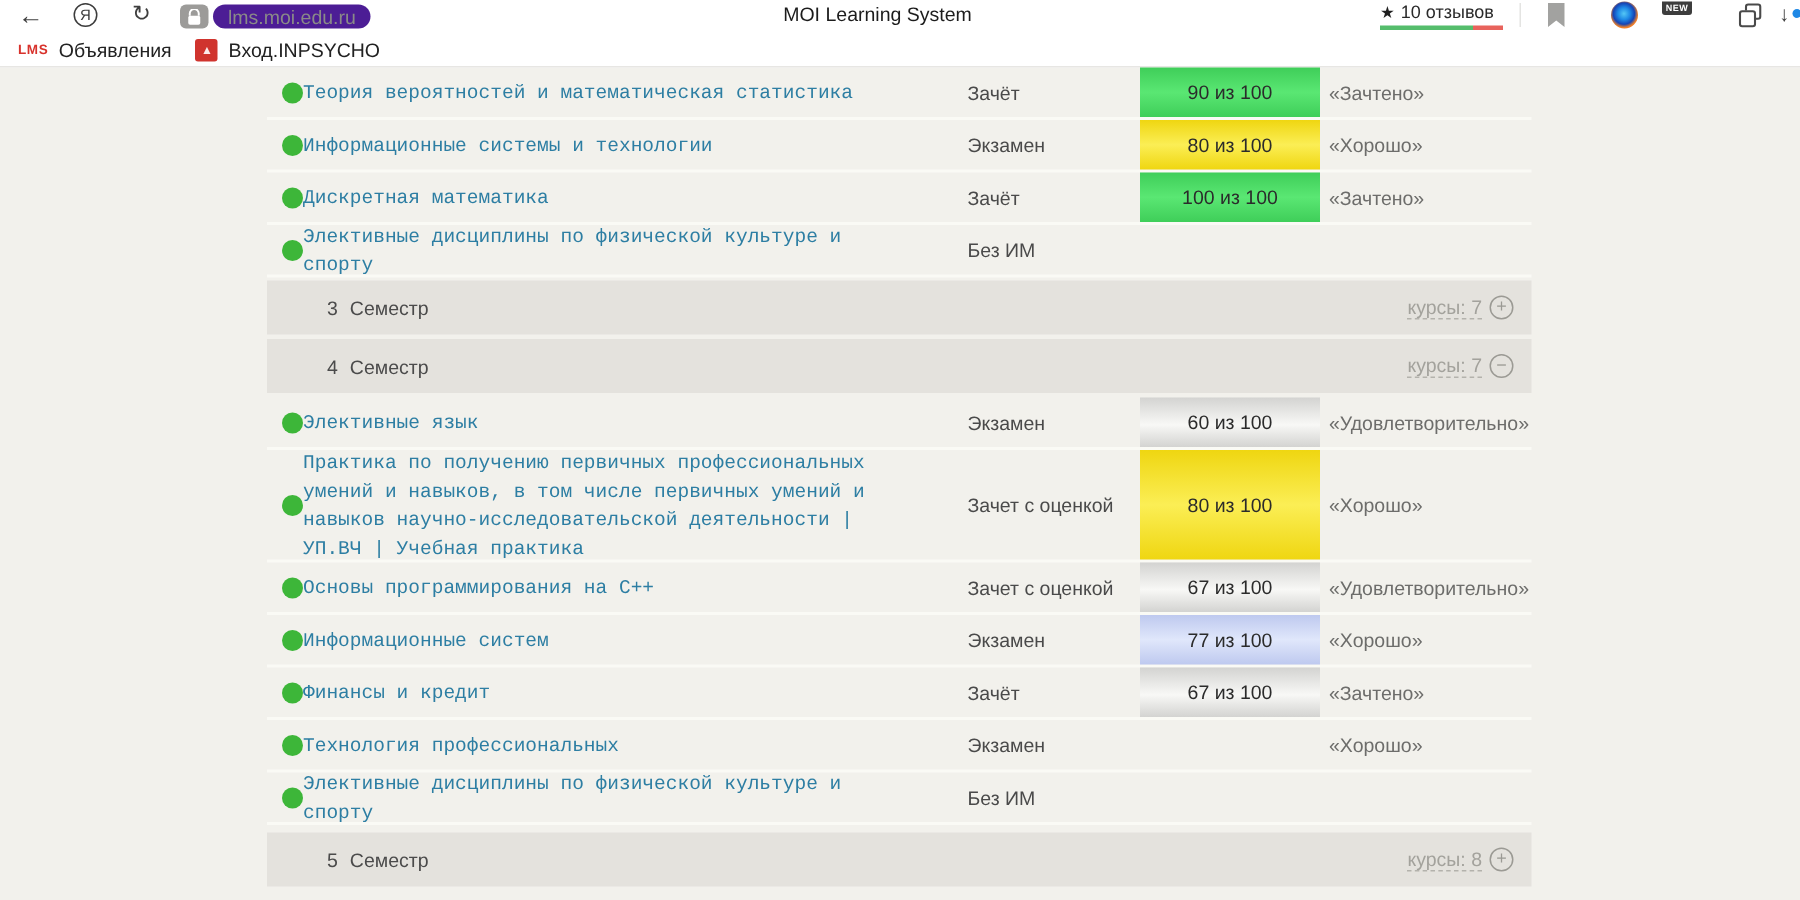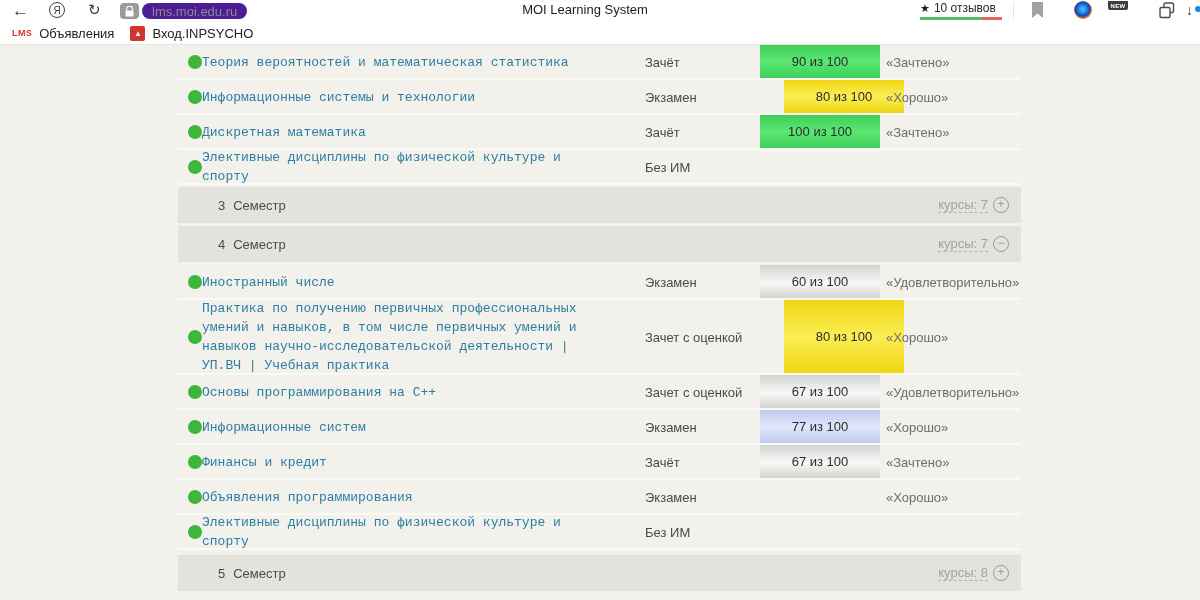--- a/index.html
+++ b/index.html
@@ -66,21 +66,21 @@
   .dot { position:absolute; left:10px; top:50%; margin-top:-7px; width:14px; height:14px;
     border-radius:50%; }
   .cname { position:absolute; left:24px; top:50%; transform:translateY(-50%); width:405px;
     font-size:13px; line-height:19px; text-decoration:none; cursor:pointer;font-family:Liberation Mono, monospace; }
   .exam { position:absolute; left:467px; top:50%; transform:translateY(-50%);
     font-size:13px; color:#4a4a4a; }
   .badge { position:absolute; left:582px; top:0; bottom:0; width:120px;
     display:flex; align-items:center; justify-content:center;
     font-size:13px; color:#2b2b2b; }
   .badge-green  { background:linear-gradient(180deg,#3fce59 0%,#5ae773 50%,#3fce59 100%); }
-  .badge-yellow { background:linear-gradient(180deg,#efd611 0%,#fbee55 50%,#efd611 100%);margin-left:24px; }
+  .badge-yellow { background:linear-gradient(180deg,#efd611 0%,#fbee55 50%,#efd611 100%); }
   .badge-silver { background:linear-gradient(180deg,#d3d3d1 0%,#f8f8f6 55%,#d3d3d1 100%); }
   .badge-blue   { background:linear-gradient(180deg,#bec9ef 0%,#e0e7fb 50%,#bec9ef 100%); }
   .grade { position:absolute; left:708px; top:50%; transform:translateY(-50%);
     font-size:13px; color:#6d6d6b; }
 
   .semester { height:36px; background:#e4e2dd; cursor:pointer;
     display:flex; align-items:center; }
   .sem3 { margin-top:2px; margin-bottom:3px; }
   .sem4 { margin-bottom:3px; }
   .sem5 { margin-top:5px; }
@@ -200,21 +200,21 @@
     <span class="snum">4</span>
     <span class="slabel">Семестр</span>
     <span class="sright">
       <a class="scourses">курсы: 7</a>
       <span class="sicon">−</span>
     </span>
   </div>
 
   <div class="row course">
     <span class="dot" style="background: rgb(61, 182, 57);"></span>
-    <a class="cname" href="#" style="color: rgb(45, 126, 163);">Иностранный числе</a>
+    <a class="cname" href="#" style="color: rgb(45, 126, 163);">Элективные язык</a>
     <span class="exam">Экзамен</span>
     <span class="badge badge-silver">60 из 100</span>
     <span class="grade">«Удовлетворительно»</span>
   </div>
 
   <div class="row course tall">
     <span class="dot" style="background: rgb(61, 182, 57);"></span>
     <a class="cname" href="#" style="color: rgb(45, 126, 163);">Практика по получению первичных профессиональных умений и навыков, в том числе первичных умений и навыков научно-исследовательской деятельности | УП.ВЧ | Учебная практика</a>
     <span class="exam">Зачет с оценкой</span>
     <span class="badge badge-yellow">80 из 100</span>
@@ -240,21 +240,21 @@
   <div class="row course">
     <span class="dot" style="background: rgb(61, 182, 57);"></span>
     <a class="cname" href="#" style="color: rgb(45, 126, 163);">Финансы и кредит</a>
     <span class="exam">Зачёт</span>
     <span class="badge badge-silver">67 из 100</span>
     <span class="grade">«Зачтено»</span>
   </div>
 
   <div class="row course">
     <span class="dot" style="background: rgb(61, 182, 57);"></span>
-    <a class="cname" href="#" style="color: rgb(45, 126, 163);">Объявления программирования</a>
+    <a class="cname" href="#" style="color: rgb(45, 126, 163);">Технология профессиональных</a>
     <span class="exam">Экзамен</span>
     <span class="grade">«Хорошо»</span>
   </div>
 
   <div class="row course">
     <span class="dot" style="background: rgb(61, 182, 57);"></span>
     <a class="cname" href="#" style="color: rgb(45, 126, 163);">Элективные дисциплины по физической культуре и спорту</a>
     <span class="exam">Без ИМ</span>
 
   </div>

